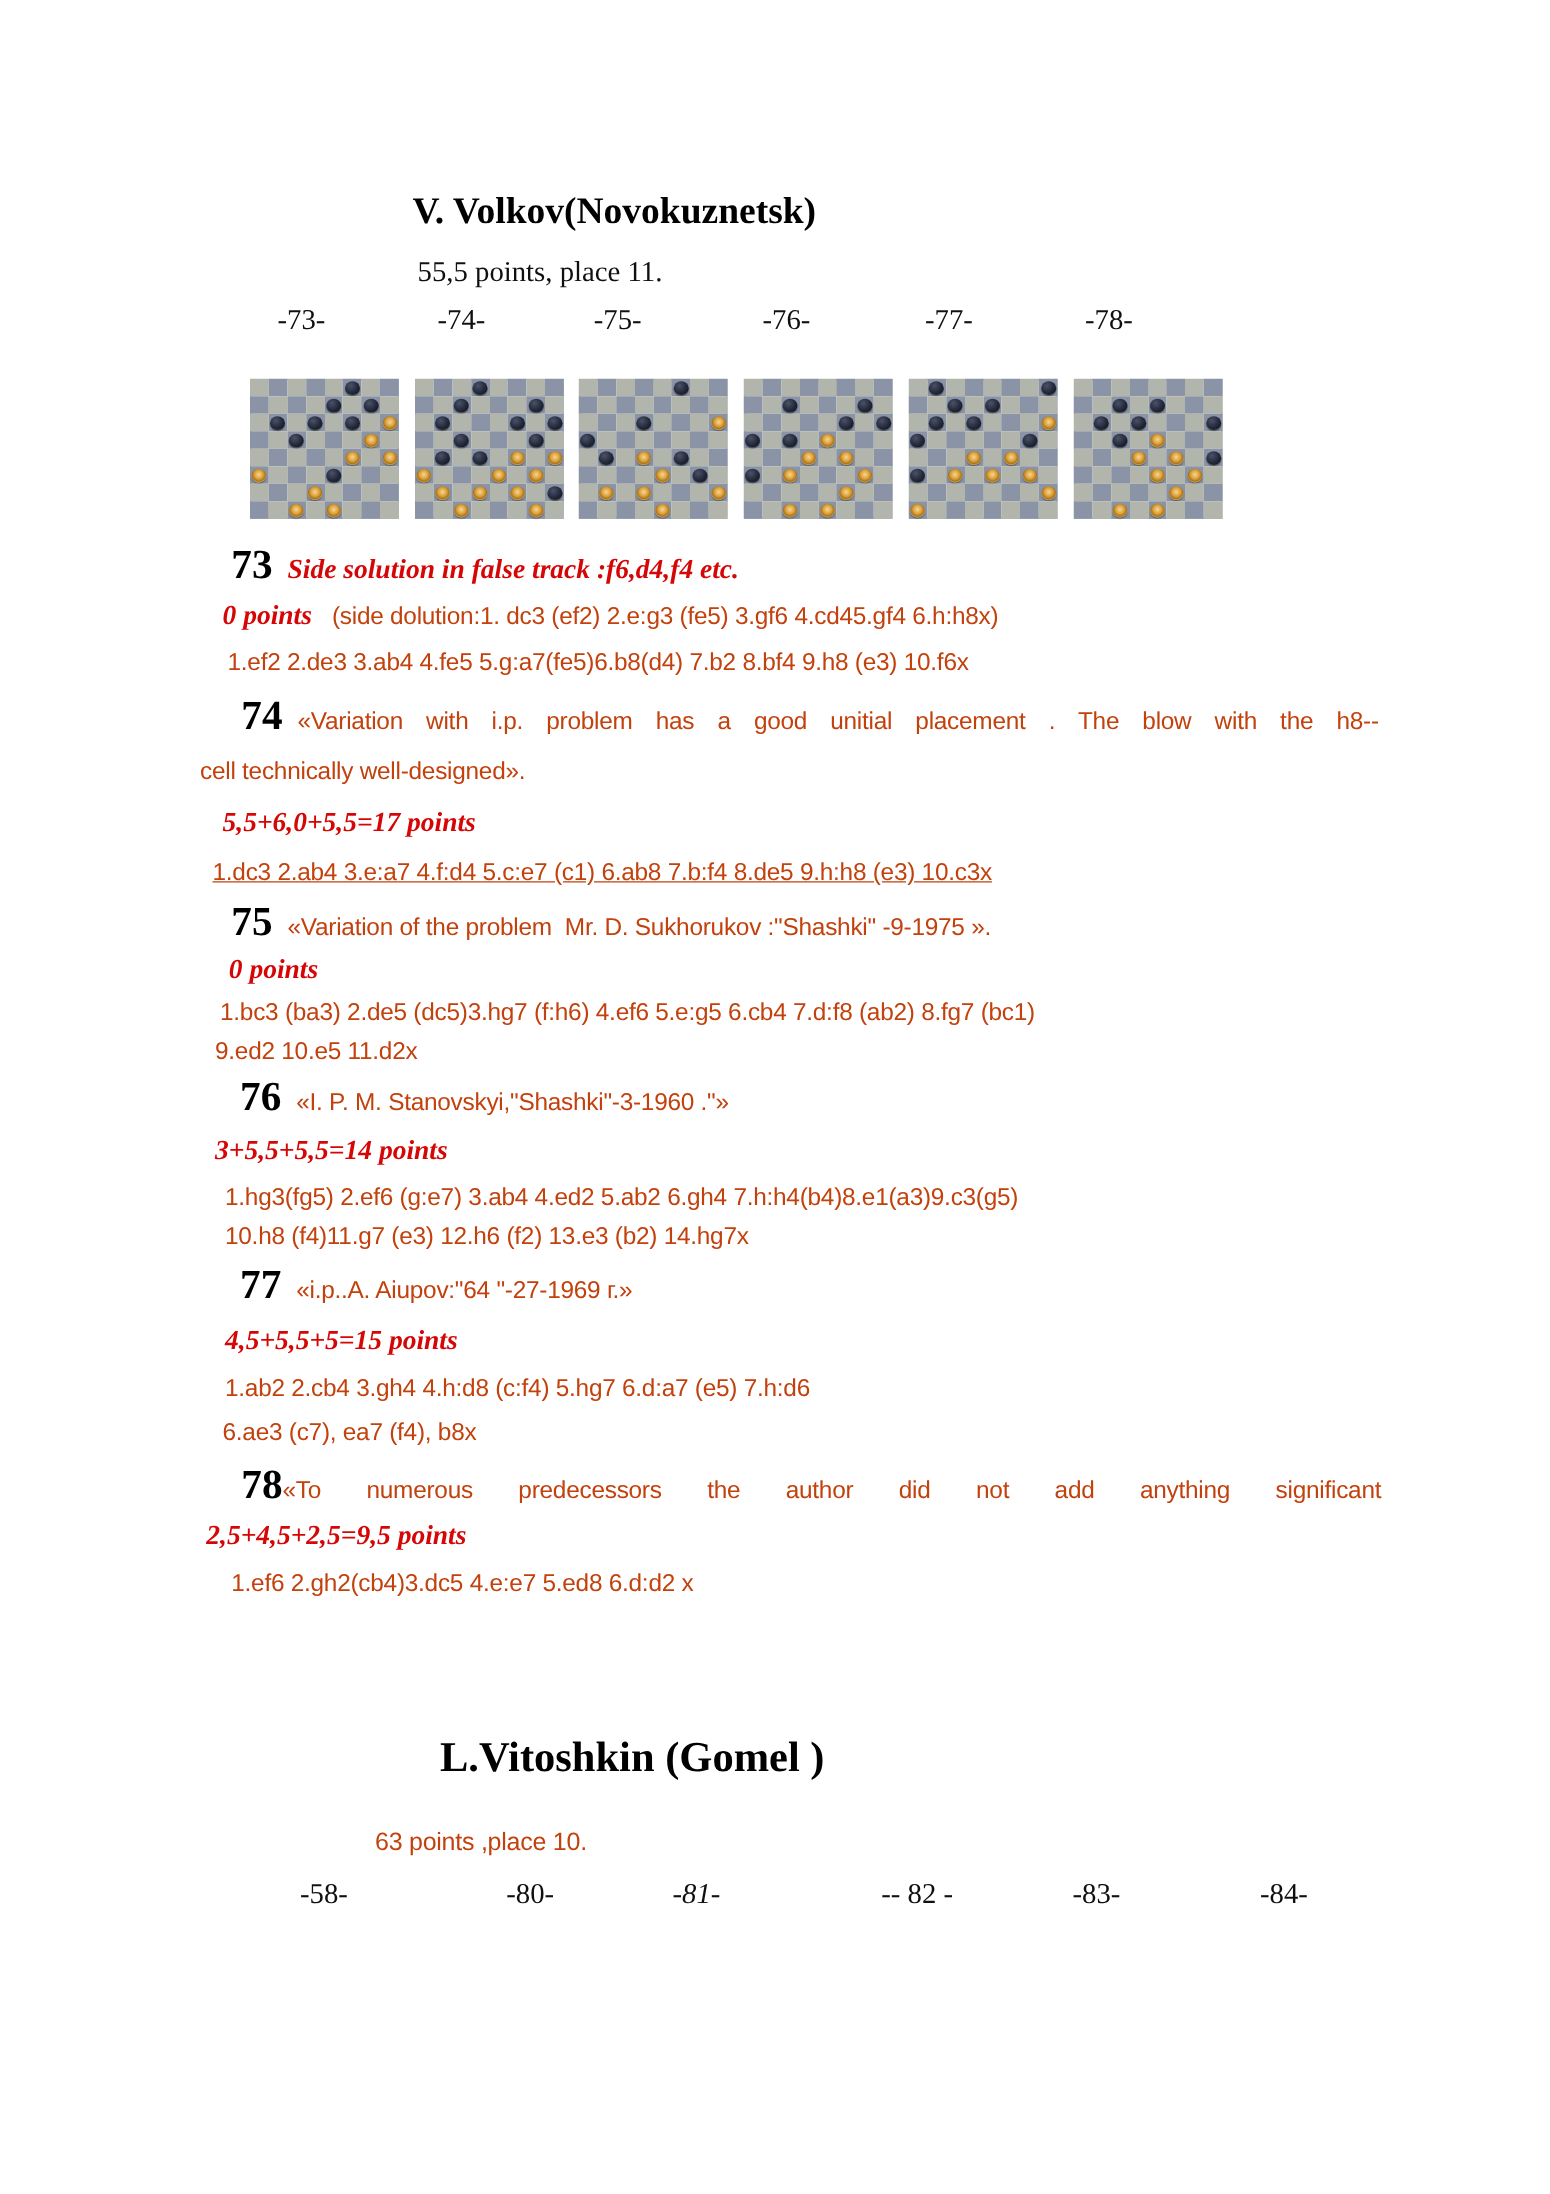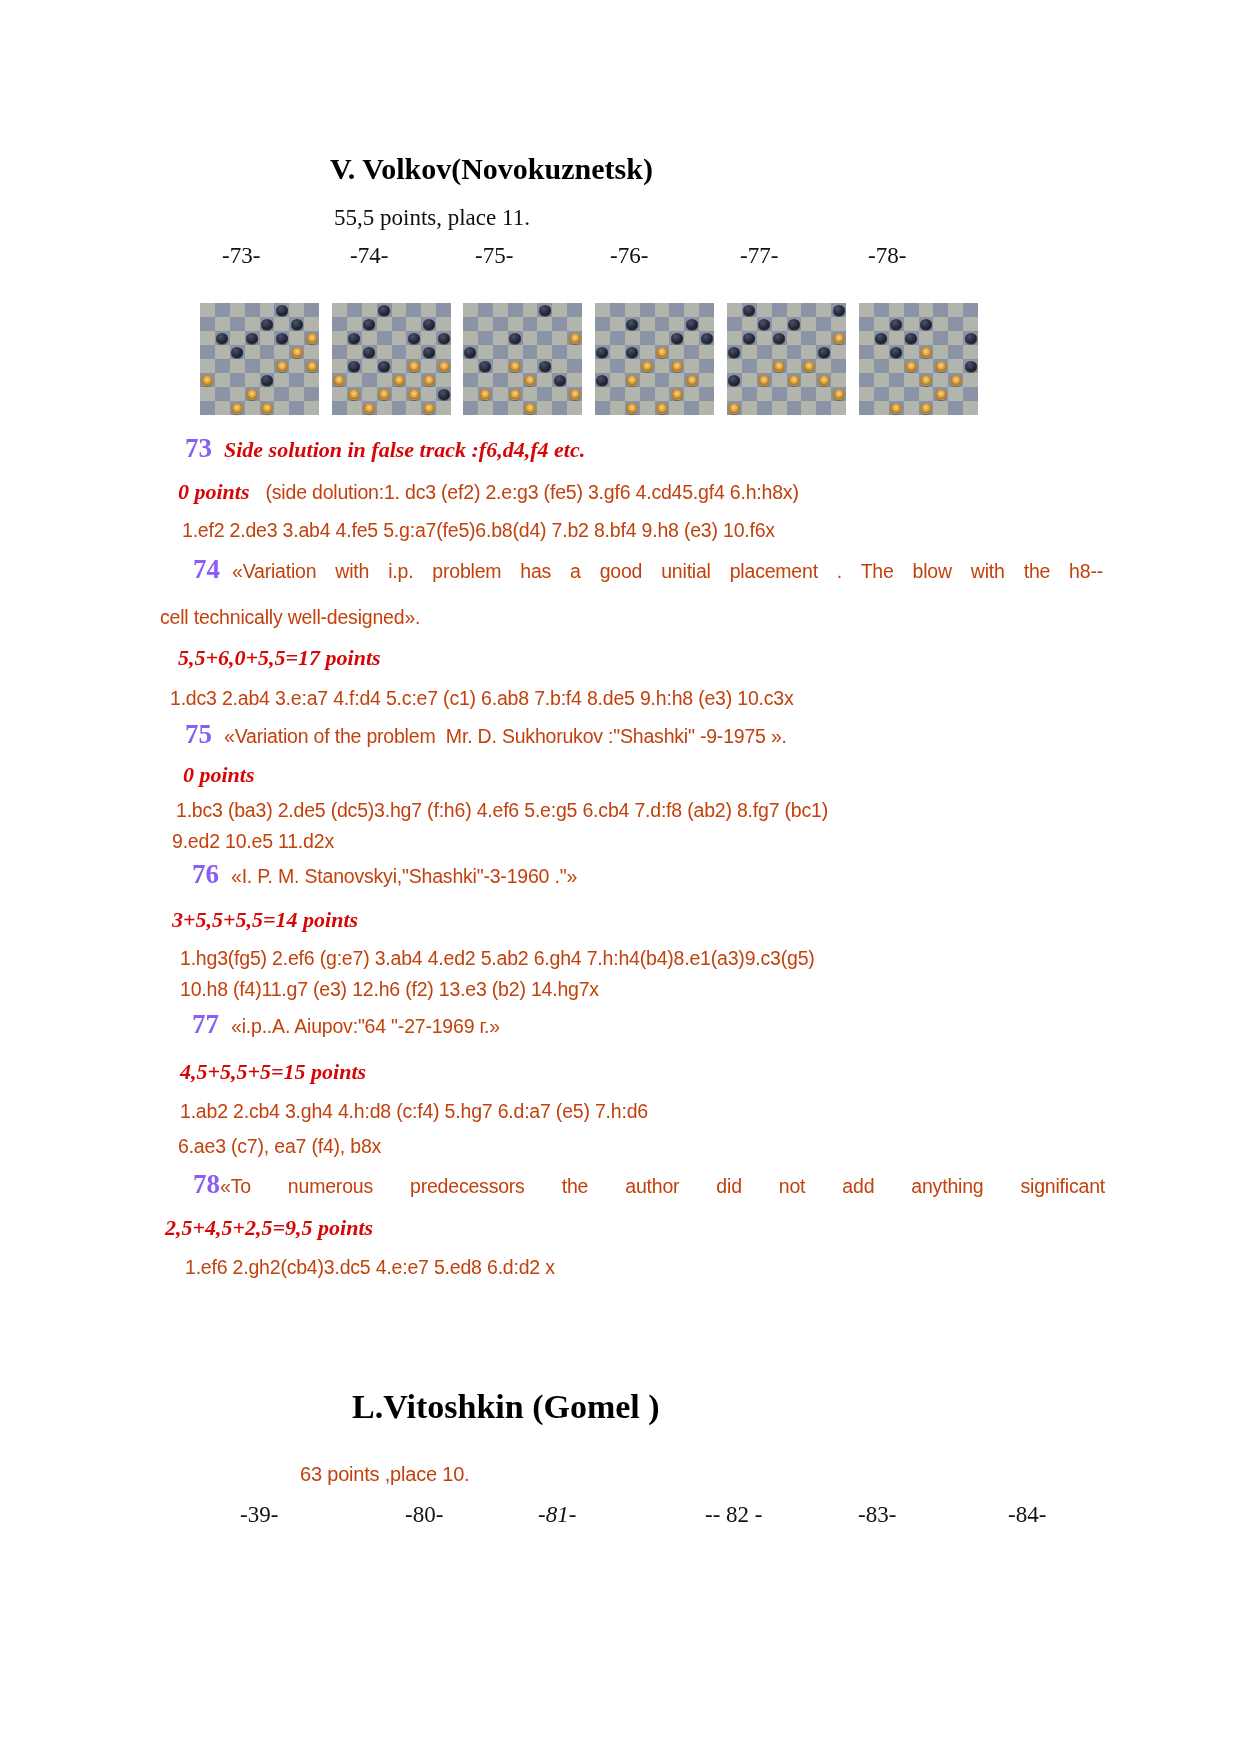--- a/index.html
+++ b/index.html
@@ -17,21 +17,21 @@
   .sq{display:flex;align-items:center;justify-content:center;}
   .sq-light{background:#b2b5ab;}
   .sq-dark{background:#8a94a6;}
   .pc{width:12px;height:11px;border-radius:50%;}
   .pc-dark{background:radial-gradient(circle at 38% 32%, #4a5268, #232838 55%, #0d0f16 100%);
            box-shadow:0 1px 1px rgba(0,0,0,.45);}
   .pc-light{background:radial-gradient(circle at 50% 42%, #f6d692, #dca23e 38%, #a9761f 60%, #e6b459 78%, #8a5d14 100%);
            box-shadow:0 1px 1px rgba(0,0,0,.35);}
 
   .line{position:absolute;white-space:pre;color:#151515;line-height:1.25;}
-  .pnum{font-family:"Liberation Serif",serif;font-weight:bold;font-size:27px;color:#8b5cf6;
+  .pnum{font-family:"Liberation Serif",serif;font-weight:bold;font-size:33px;color:#000000;
         margin-right:12px;}
   .tight .pnum{margin-right:0;}
   .red{font-family:"Liberation Serif",serif;font-weight:bold;font-style:italic;
        font-size:22px;color:#d60606;}
   .mv{font-family:"Liberation Sans",sans-serif;font-size:19.5px;letter-spacing:-0.2px;color:#c2410c;}
   .gapL{margin-left:16px;}
   .just{white-space:normal;text-align:justify;text-align-last:justify;}
 </style>
 </head>
 <body>
@@ -639,21 +639,21 @@
       <div class="sq sq-light"></div>
     </div>
 
   <div class="line" style="left:185px;top:432px;"><span class="pnum">73</span><span class="red">Side solution in false track :f6,d4,f4 etc.</span></div>
   <div class="line" style="left:178px;top:478px;"><span class="red">0 points</span><span class="mv gapL">(side dolution:1. dc3 (ef2) 2.e:g3 (fe5) 3.gf6 4.cd45.gf4 6.h:h8x)</span></div>
   <div class="line mv" style="left:182px;top:518px;">1.ef2 2.de3 3.ab4 4.fe5 5.g:a7(fe5)6.b8(d4) 7.b2 8.bf4 9.h8 (e3) 10.f6x</div>
 
   <div class="line just" style="left:193px;top:553px;width:910px;"><span class="pnum">74</span><span class="mv">«Variation with i.p. problem has a good unitial placement . The blow with the h8--</span></div>
   <div class="line mv" style="left:160px;top:605px;">cell technically well-designed».</div>
   <div class="line red" style="left:178px;top:644px;">5,5+6,0+5,5=17 points</div>
-  <div class="line mv" style="left:170px;top:686px;">1.dc3 2.ab4 3.e:a7 4.f:d4 5.c:e7 (c1) 6.ab8 7.b:f4 8.de5 9.h:h8 (e3) 10.c3x</div>
+  <div class="line mv" style="left:170px;top:686px;text-decoration:underline;">1.dc3 2.ab4 3.e:a7 4.f:d4 5.c:e7 (c1) 6.ab8 7.b:f4 8.de5 9.h:h8 (e3) 10.c3x</div>
 
   <div class="line" style="left:185px;top:718px;"><span class="pnum">75</span><span class="mv">«Variation of the problem  Mr. D. Sukhorukov :"Shashki" -9-1975 ».</span></div>
   <div class="line red" style="left:183px;top:761px;">0 points</div>
   <div class="line mv" style="left:176px;top:798px;">1.bc3 (ba3) 2.de5 (dc5)3.hg7 (f:h6) 4.ef6 5.e:g5 6.cb4 7.d:f8 (ab2) 8.fg7 (bc1)</div>
   <div class="line mv" style="left:172px;top:829px;">9.ed2 10.e5 11.d2x</div>
 
   <div class="line" style="left:192px;top:858px;"><span class="pnum">76</span><span class="mv">«I. P. M. Stanovskyi,"Shashki"-3-1960 ."»</span></div>
   <div class="line red" style="left:172px;top:906px;">3+5,5+5,5=14 points</div>
   <div class="line mv" style="left:180px;top:946px;">1.hg3(fg5) 2.ef6 (g:e7) 3.ab4 4.ed2 5.ab2 6.gh4 7.h:h4(b4)8.e1(a3)9.c3(g5)</div>
   <div class="line mv" style="left:180px;top:977px;">10.h8 (f4)11.g7 (e3) 12.h6 (f2) 13.e3 (b2) 14.hg7x</div>
@@ -663,20 +663,20 @@
   <div class="line mv" style="left:180px;top:1099px;">1.ab2 2.cb4 3.gh4 4.h:d8 (c:f4) 5.hg7 6.d:a7 (e5) 7.h:d6</div>
   <div class="line mv" style="left:178px;top:1134px;">6.ae3 (c7), ea7 (f4), b8x</div>
 
   <div class="line just tight" style="left:193px;top:1168px;width:912px;"><span class="pnum">78</span><span class="mv">«To numerous predecessors the author did not add anything significant</span></div>
   <div class="line red" style="left:165px;top:1214px;">2,5+4,5+2,5=9,5 points</div>
   <div class="line mv" style="left:185px;top:1255px;">1.ef6 2.gh2(cb4)3.dc5 4.e:e7 5.ed8 6.d:d2 x</div>
 
   <div class="t-main" style="left:352px;top:1388px;font-size:34px;">L.Vitoshkin (Gomel )</div>
   <div class="line mv" style="left:300px;top:1462px;font-size:20px;">63 points ,place 10.</div>
 
-  <div class="dlabel" style="left:240px;top:1502px;">-39-</div>
+  <div class="dlabel" style="left:240px;top:1502px;">-58-</div>
   <div class="dlabel" style="left:405px;top:1502px;">-80-</div>
   <div class="dlabel" style="left:538px;top:1502px;font-style:italic;">-81-</div>
   <div class="dlabel" style="left:705px;top:1502px;text-align:center;">-- 82 -</div>
   <div class="dlabel" style="left:858px;top:1502px;">-83-</div>
   <div class="dlabel" style="left:1008px;top:1502px;">-84-</div>
 
 </div>
 
 </body></html>

